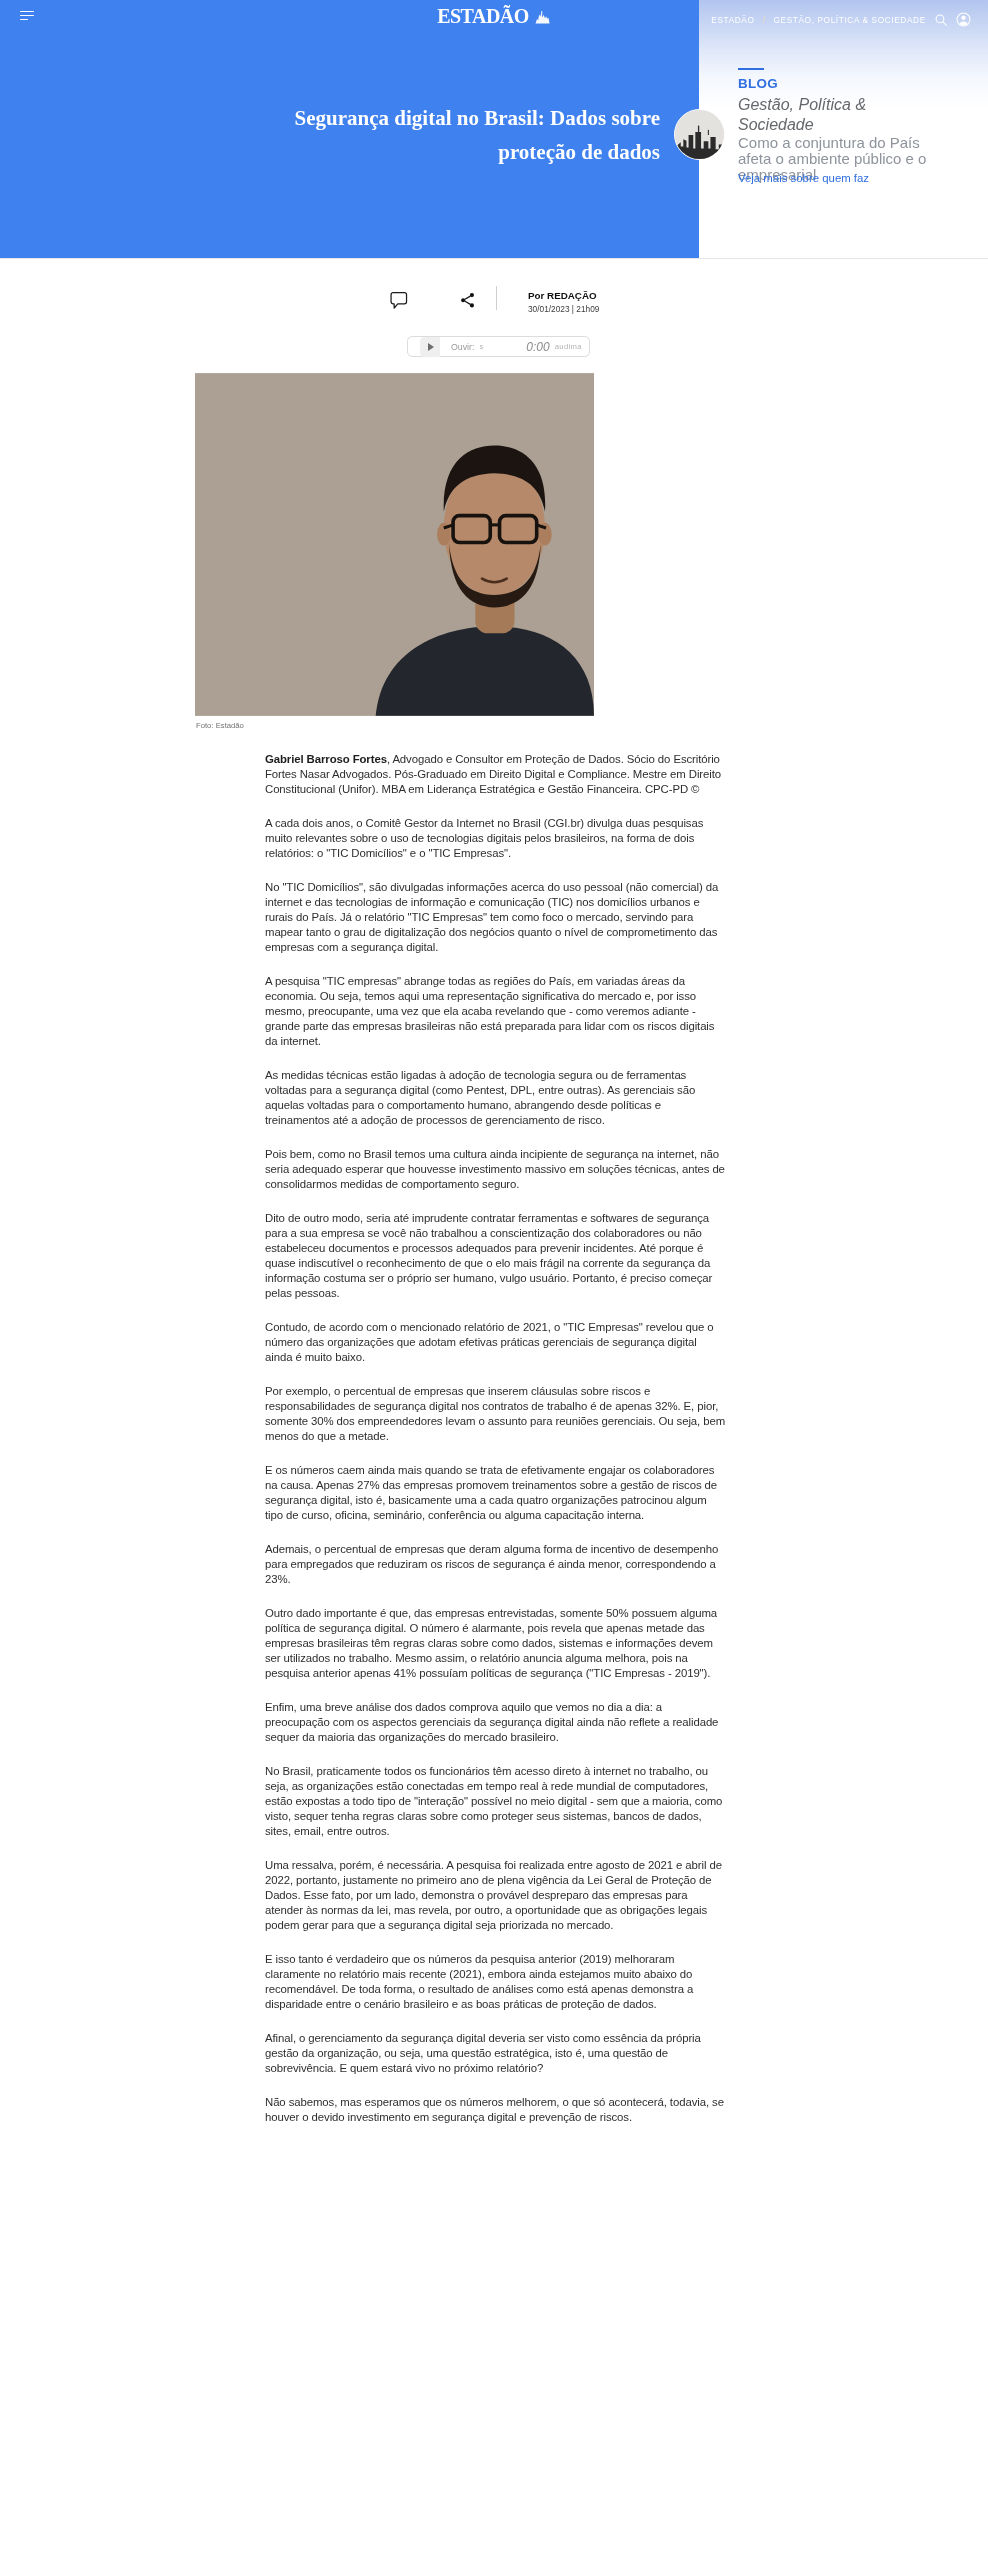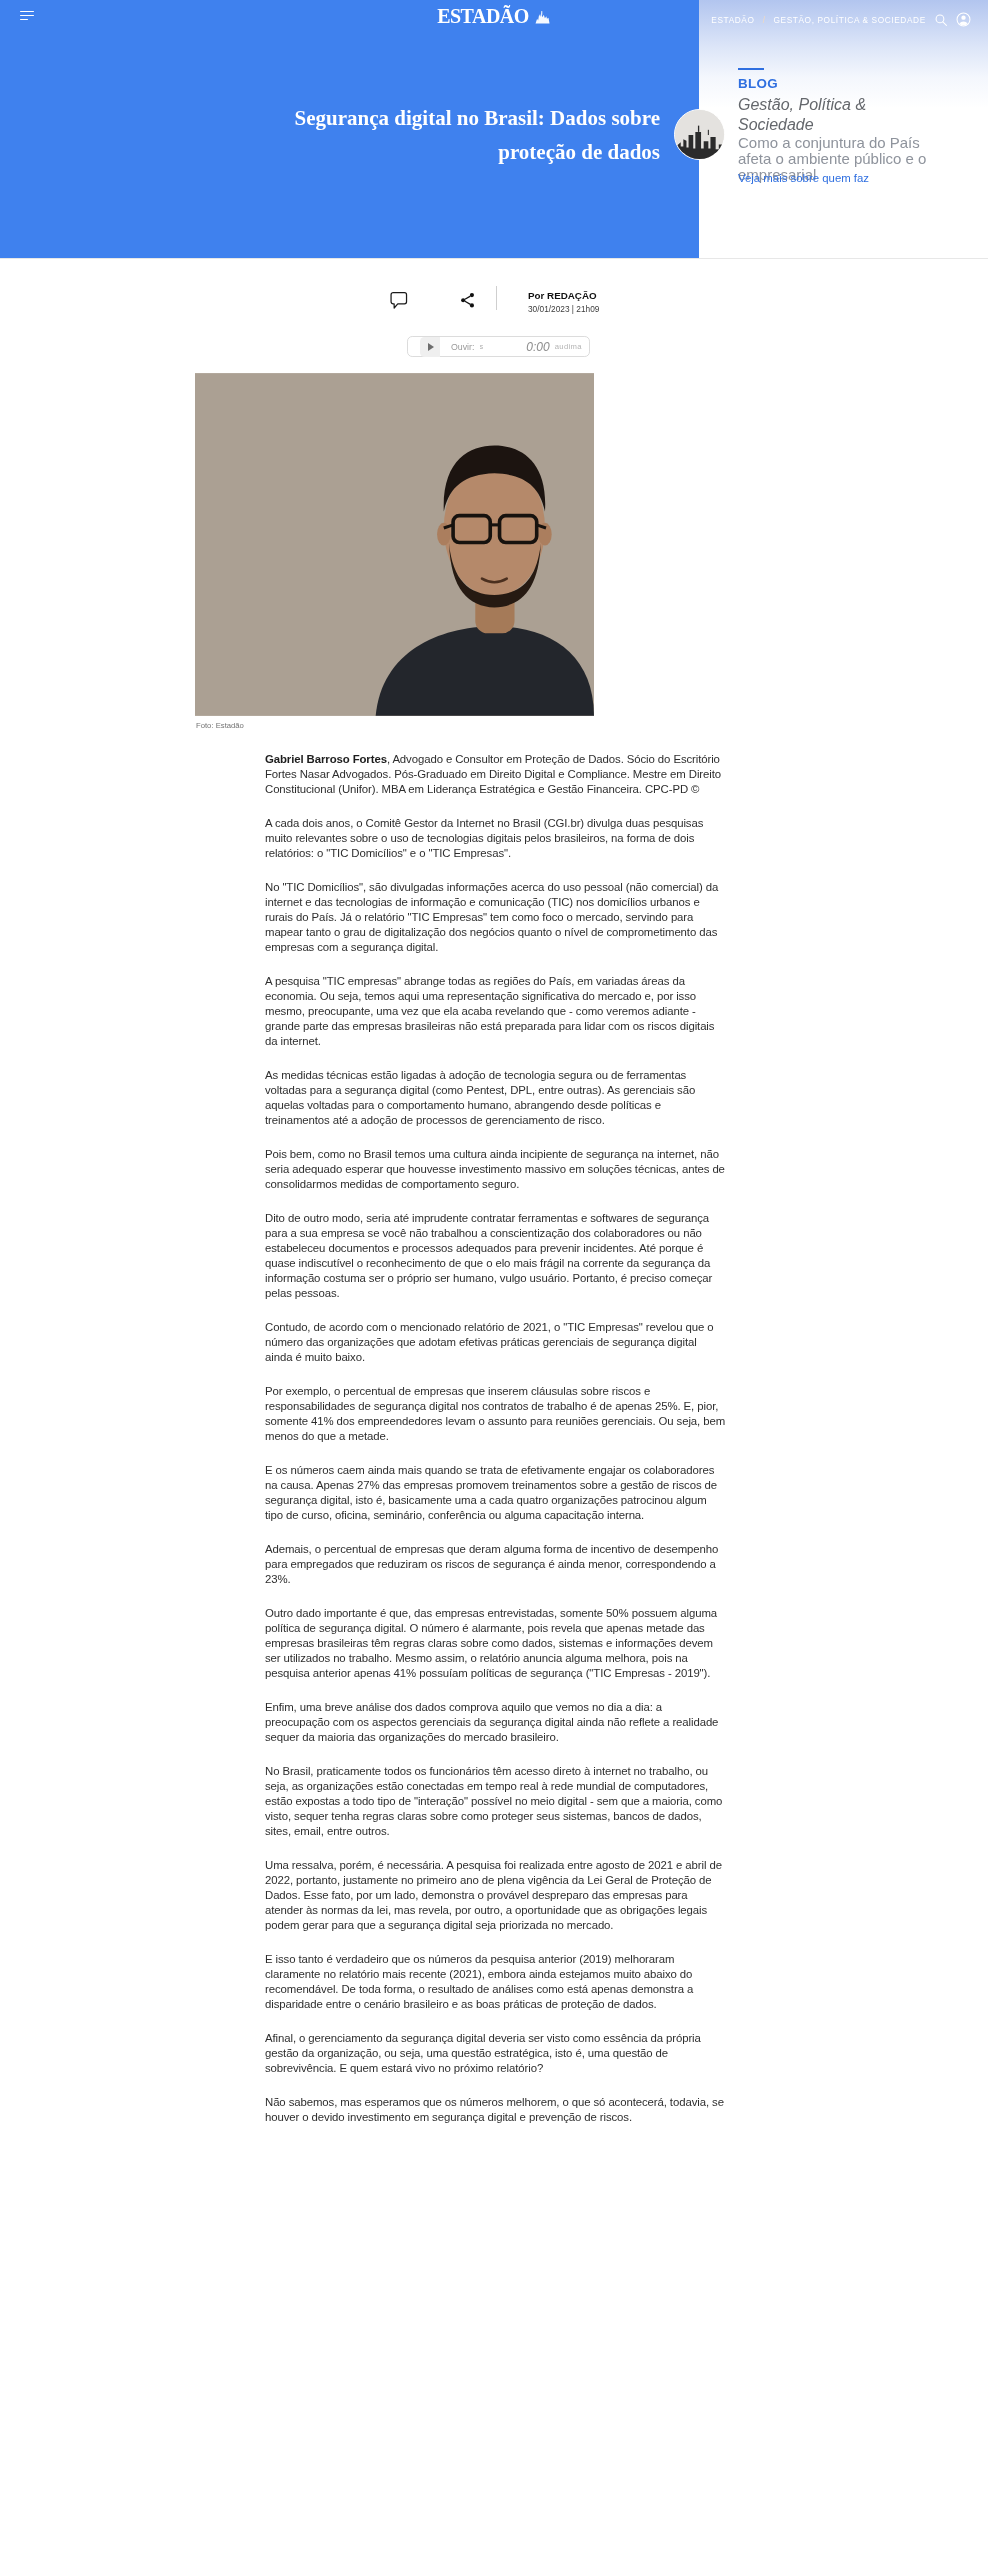--- a/index.html
+++ b/index.html
@@ -188,21 +188,21 @@
 
   <article class="body">
     <p><strong>Gabriel Barroso Fortes</strong><span>, Advogado e Consultor em Proteção de Dados. Sócio do Escritório Fortes Nasar Advogados. Pós-Graduado em Direito Digital e Compliance. Mestre em Direito Constitucional (Unifor). MBA em Liderança Estratégica e Gestão Financeira. CPC-PD ©</span></p>
     <p>A cada dois anos, o Comitê Gestor da Internet no Brasil (CGI.br) divulga duas pesquisas muito relevantes sobre o uso de tecnologias digitais pelos brasileiros, na forma de dois relatórios: o "TIC Domicílios" e o "TIC Empresas".</p>
     <p>No "TIC Domicílios", são divulgadas informações acerca do uso pessoal (não comercial) da internet e das tecnologias de informação e comunicação (TIC) nos domicílios urbanos e rurais do País. Já o relatório "TIC Empresas" tem como foco o mercado, servindo para mapear tanto o grau de digitalização dos negócios quanto o nível de comprometimento das empresas com a segurança digital.</p>
     <p>A pesquisa "TIC empresas" abrange todas as regiões do País, em variadas áreas da economia. Ou seja, temos aqui uma representação significativa do mercado e, por isso mesmo, preocupante, uma vez que ela acaba revelando que - como veremos adiante - grande parte das empresas brasileiras não está preparada para lidar com os riscos digitais da internet.</p>
     <p>As medidas técnicas estão ligadas à adoção de tecnologia segura ou de ferramentas voltadas para a segurança digital (como Pentest, DPL, entre outras). As gerenciais são aquelas voltadas para o comportamento humano, abrangendo desde políticas e treinamentos até a adoção de processos de gerenciamento de risco.</p>
     <p>Pois bem, como no Brasil temos uma cultura ainda incipiente de segurança na internet, não seria adequado esperar que houvesse investimento massivo em soluções técnicas, antes de consolidarmos medidas de comportamento seguro.</p>
     <p>Dito de outro modo, seria até imprudente contratar ferramentas e softwares de segurança para a sua empresa se você não trabalhou a conscientização dos colaboradores ou não estabeleceu documentos e processos adequados para prevenir incidentes. Até porque é quase indiscutível o reconhecimento de que o elo mais frágil na corrente da segurança da informação costuma ser o próprio ser humano, vulgo usuário. Portanto, é preciso começar pelas pessoas.</p>
     <p>Contudo, de acordo com o mencionado relatório de 2021, o "TIC Empresas" revelou que o número das organizações que adotam efetivas práticas gerenciais de segurança digital ainda é muito baixo.</p>
-    <p>Por exemplo, o percentual de empresas que inserem cláusulas sobre riscos e responsabilidades de segurança digital nos contratos de trabalho é de apenas 25%. E, pior, somente 41% dos empreendedores levam o assunto para reuniões gerenciais. Ou seja, bem menos do que a metade.</p>
+    <p>Por exemplo, o percentual de empresas que inserem cláusulas sobre riscos e responsabilidades de segurança digital nos contratos de trabalho é de apenas 32%. E, pior, somente 30% dos empreendedores levam o assunto para reuniões gerenciais. Ou seja, bem menos do que a metade.</p>
     <p>E os números caem ainda mais quando se trata de efetivamente engajar os colaboradores na causa. Apenas 27% das empresas promovem treinamentos sobre a gestão de riscos de segurança digital, isto é, basicamente uma a cada quatro organizações patrocinou algum tipo de curso, oficina, seminário, conferência ou alguma capacitação interna.</p>
     <p>Ademais, o percentual de empresas que deram alguma forma de incentivo de desempenho para empregados que reduziram os riscos de segurança é ainda menor, correspondendo a 23%.</p>
     <p>Outro dado importante é que, das empresas entrevistadas, somente 50% possuem alguma política de segurança digital. O número é alarmante, pois revela que apenas metade das empresas brasileiras têm regras claras sobre como dados, sistemas e informações devem ser utilizados no trabalho. Mesmo assim, o relatório anuncia alguma melhora, pois na pesquisa anterior apenas 41% possuíam políticas de segurança ("TIC Empresas - 2019").</p>
     <p>Enfim, uma breve análise dos dados comprova aquilo que vemos no dia a dia: a preocupação com os aspectos gerenciais da segurança digital ainda não reflete a realidade sequer da maioria das organizações do mercado brasileiro.</p>
     <p>No Brasil, praticamente todos os funcionários têm acesso direto à internet no trabalho, ou seja, as organizações estão conectadas em tempo real à rede mundial de computadores, estão expostas a todo tipo de "interação" possível no meio digital - sem que a maioria, como visto, sequer tenha regras claras sobre como proteger seus sistemas, bancos de dados, sites, email, entre outros.</p>
     <p>Uma ressalva, porém, é necessária. A pesquisa foi realizada entre agosto de 2021 e abril de 2022, portanto, justamente no primeiro ano de plena vigência da Lei Geral de Proteção de Dados. Esse fato, por um lado, demonstra o provável despreparo das empresas para atender às normas da lei, mas revela, por outro, a oportunidade que as obrigações legais podem gerar para que a segurança digital seja priorizada no mercado.</p>
     <p>E isso tanto é verdadeiro que os números da pesquisa anterior (2019) melhoraram claramente no relatório mais recente (2021), embora ainda estejamos muito abaixo do recomendável. De toda forma, o resultado de análises como está apenas demonstra a disparidade entre o cenário brasileiro e as boas práticas de proteção de dados.</p>
     <p>Afinal, o gerenciamento da segurança digital deveria ser visto como essência da própria gestão da organização, ou seja, uma questão estratégica, isto é, uma questão de sobrevivência. E quem estará vivo no próximo relatório?</p>
     <p>Não sabemos, mas esperamos que os números melhorem, o que só acontecerá, todavia, se houver o devido investimento em segurança digital e prevenção de riscos.</p>
   </article>

